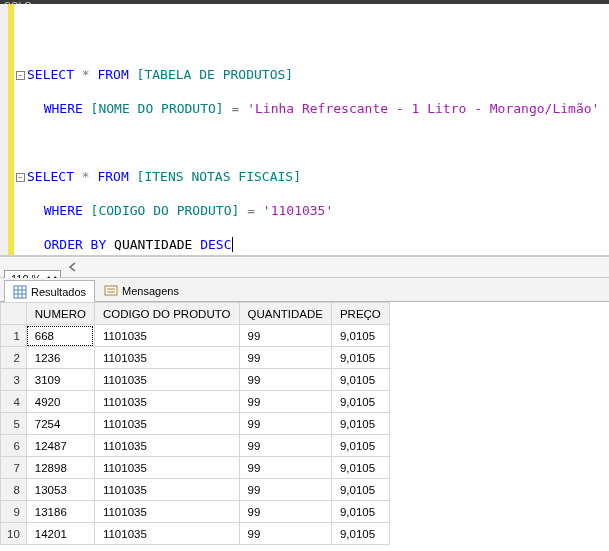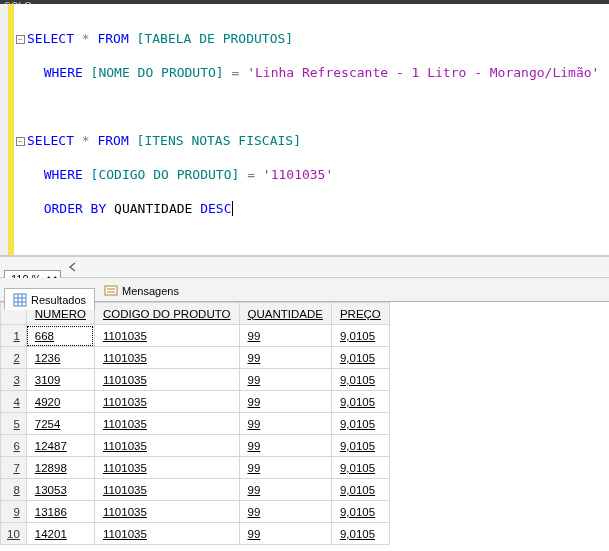--- a/index.html
+++ b/index.html
@@ -36,22 +36,23 @@
   .gutter {
     width: 8px;
     background: #f0f0f0;
   }
   .indicator {
     width: 6px;
     background: #f5e34a;
     margin-right: 2px;
   }
   .code {
-    padding-top: 9px;
+    padding-top: 3px;
     white-space: pre;
+    margin-top: 42px;
   }
   .kw { color: #0000ff; }
   .id { color: #008080; }
   .op { color: #808080; }
   .str { color: #a21caf; }
   .plain { color: #000; }
   .caret {
     display: inline-block;
     width: 0;
     border-right: 1px solid #000;
@@ -107,39 +108,38 @@
     padding: 0 8px;
     font-size: 11px;
     cursor: pointer;
     border: 1px solid transparent;
     border-bottom: none;
   }
   .tab.active {
     background: #fff;
     border-color: #b5b5b5;
     position: relative;
-    top: 9px;
+    top: 1px;
   }
   .tab-icon { width: 14px; height: 14px; }
   .grid {
     flex: 1;
     overflow: auto;
     background: #fff;
   }
   table {
     border-collapse: collapse;
     font-size: 11.5px;
   }
   th, td {
     border: 1px solid #d6d6d6;
     padding: 2px 8px;
     text-align: left;
     height: 22px;
     white-space: nowrap;
-    text-decoration: underline;
   }
   th {
     background: #f2f2f2;
     font-weight: normal;
   }
   th.rownum, td.rownum {
     background: #f2f2f2;
     text-align: right;
     color: #333;
     min-width: 18px;

